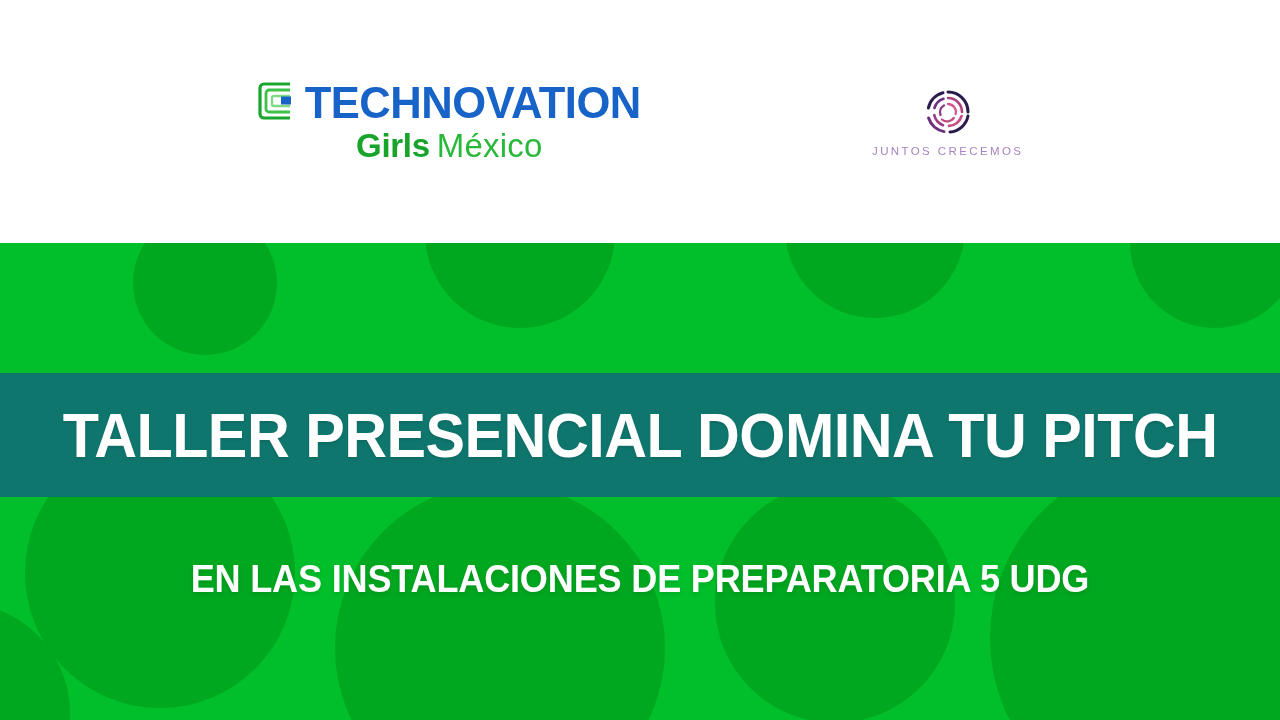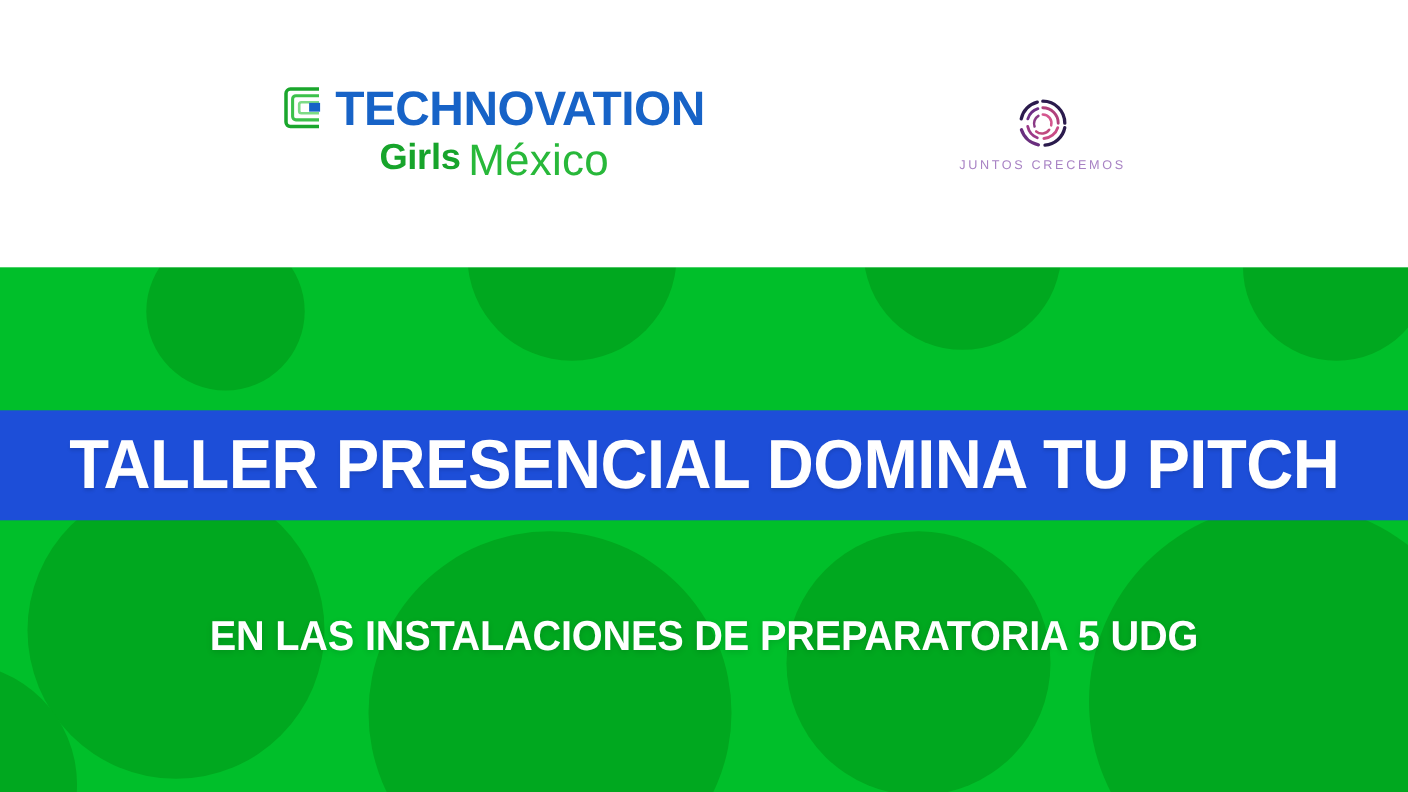--- a/index.html
+++ b/index.html
@@ -35,21 +35,21 @@
     font-weight:bold; font-size:44px; letter-spacing:-0.5px;
     color:#1763c7; line-height:1;
     transform:scaleX(0.99);
   }
   .tn-row2 { display:flex; align-items:flex-start; gap:7px; margin-top:4px; }
   .tn-girls {
     font-weight:bold; font-size:33px; color:#17a42b; line-height:1;
     letter-spacing:-0.3px;
   }
   .tn-mexico {
-    font-weight:400; font-size:40px; color:#28b83a; line-height:1;
+    font-weight:400; font-size:33px; color:#28b83a; line-height:1;
     letter-spacing:0.2px;
   }
 
   
   .mt-lockup { display:flex; flex-direction:column; align-items:center; }
   .mt-mark { width:56px; height:52px; display:block; }
   .mt-word {
     font-family:"Liberation Sans", sans-serif;
     font-weight:300; font-size:40px; color:#231942; line-height:1;
     margin-top:-2px; letter-spacing:-0.5px;
@@ -62,22 +62,22 @@
     letter-spacing:2.4px; margin-top:7px;
   }
 
   
   .bg-pattern { position:absolute; left:0; top:243px; width:1280px; height:477px; z-index:1; }
   .bg-pattern circle { fill:#00a81f; }
 
   
   .blue-band {
     position:absolute; left:0; top:373px;
-    width:1280px; height:100px;
-    background:#1d4ed8;
+    width:1280px; height:124px;
+    background:#0f766e;
     display:flex; align-items:center; justify-content:center;
     z-index:4;
   }
   .title {
     color:#ffffff;
     font-family:"Liberation Sans", sans-serif;
     font-weight:bold;
     font-size:63px;
     letter-spacing:-0.5px;
     transform:scaleX(0.94);

